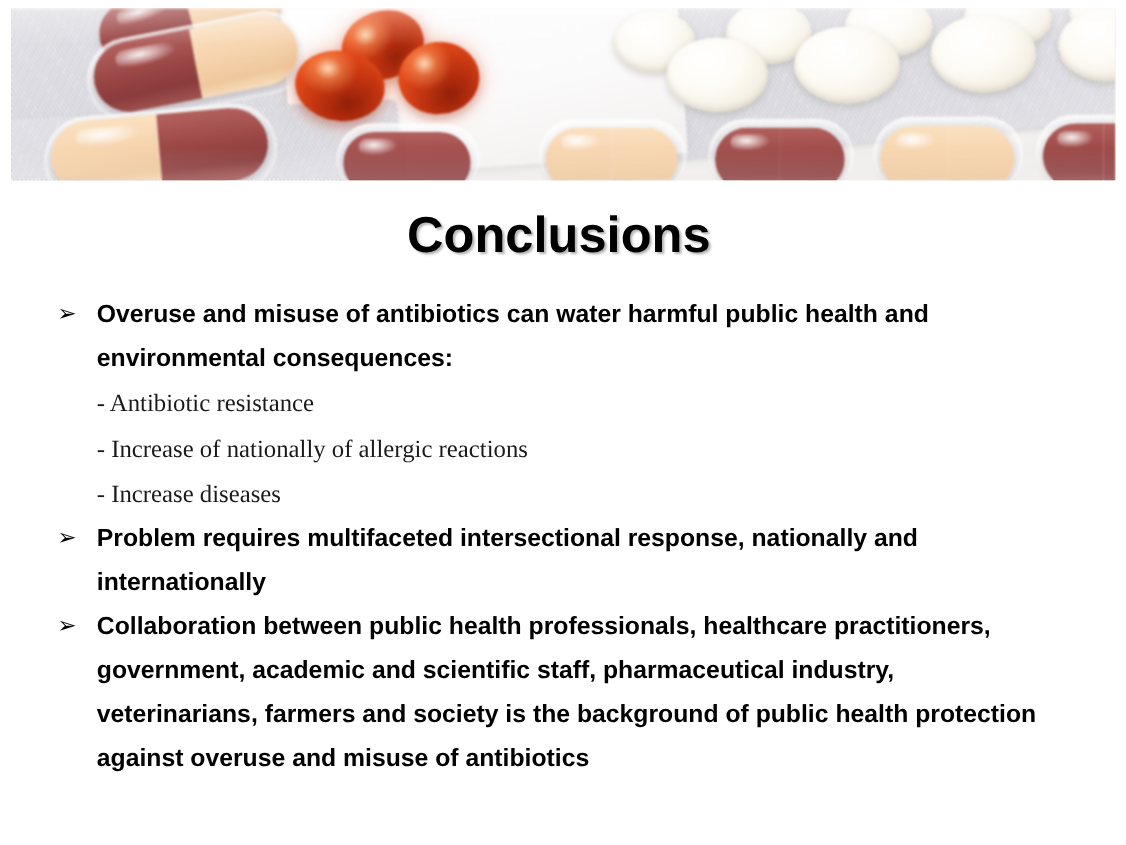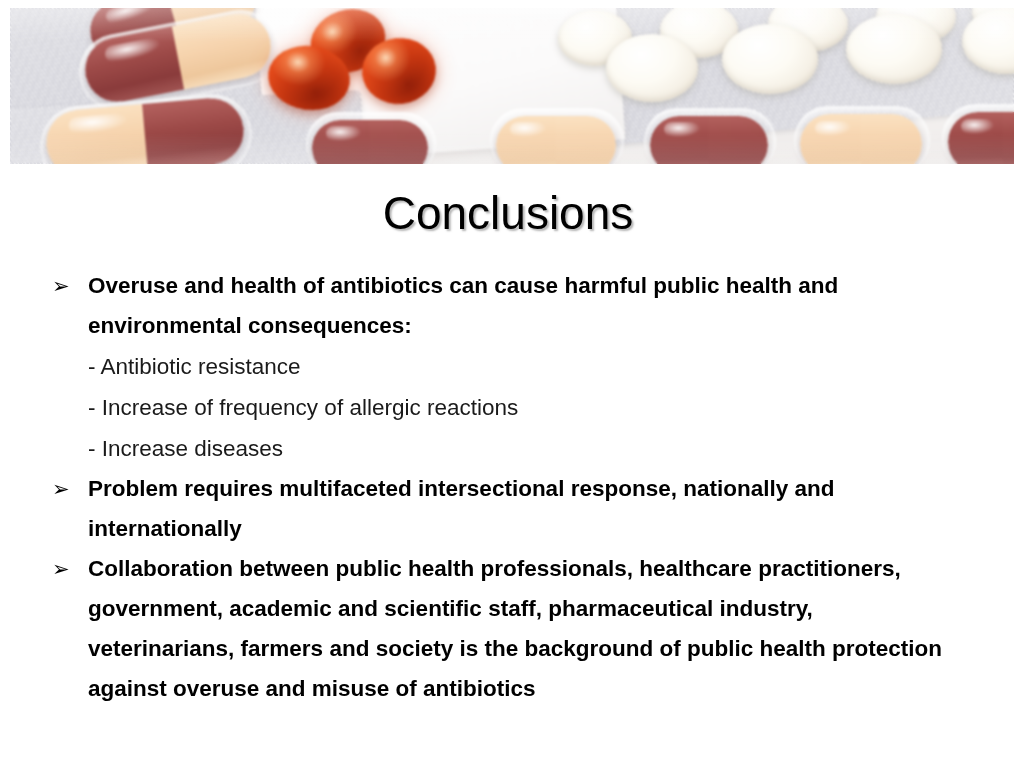--- a/index.html
+++ b/index.html
@@ -149,21 +149,21 @@
 
   
   .title {
     position: absolute;
     left: 0;
     top: 185px;
     width: 1016px;
     text-align: center;
     font-size: 46px;
     line-height: 56px;
-    font-weight: 400;
+    font-weight: 700;
     color: #000000;
     letter-spacing: 0px;
     text-shadow: 2px 2px 2px rgba(120,120,120,0.55);
   }
 
   
   .body {
     position: absolute;
     left: 50px;
     top: 266px;
@@ -191,20 +191,21 @@
     color: #000000;
     max-width: 860px;
   }
 
   .sub-item {
     margin-left: 38px;
     font-size: 22.5px;
     line-height: 41px;
     font-weight: 400;
     color: #1a1a1a;
+    font-family: Liberation Serif, serif;
   }
   .sub-list { margin-top: 0px; }
 </style>
 </head>
 <body>
 
 <div class="slide">
 
   <div class="banner">
     <div class="banner-photo">
@@ -290,25 +291,25 @@
       <div class="banner-soft"></div>
     </div>
   </div>
 
   <div class="title">Conclusions</div>
 
   <div class="body">
 
     <div class="bullet-row">
       <div class="bullet-mark">➢</div>
-      <div class="bullet-text">Overuse and health of antibiotics can cause harmful public health and environmental consequences:</div>
+      <div class="bullet-text">Overuse and misuse of antibiotics can water harmful public health and environmental consequences:</div>
     </div>
     <div class="sub-list">
       <div class="sub-item">- Antibiotic resistance</div>
-      <div class="sub-item">- Increase of frequency of allergic reactions</div>
+      <div class="sub-item">- Increase of nationally of allergic reactions</div>
       <div class="sub-item">- Increase diseases</div>
     </div>
 
     <div class="bullet-row">
       <div class="bullet-mark">➢</div>
       <div class="bullet-text">Problem requires multifaceted intersectional response, nationally and internationally</div>
     </div>
 
     <div class="bullet-row">
       <div class="bullet-mark">➢</div>

